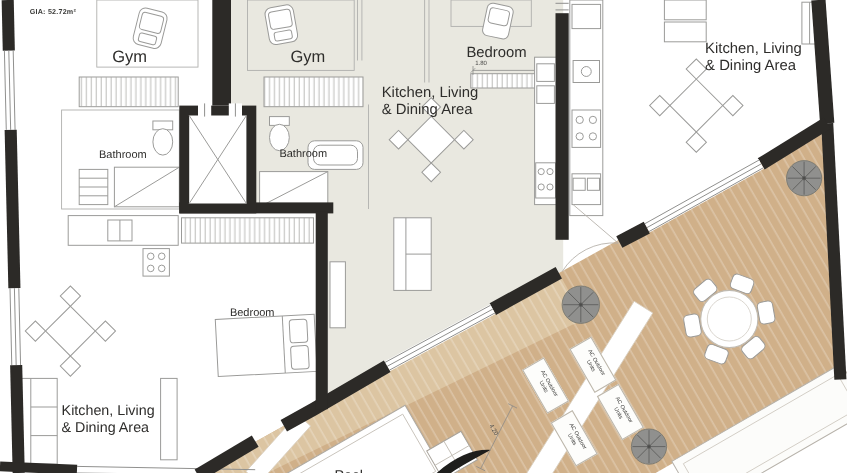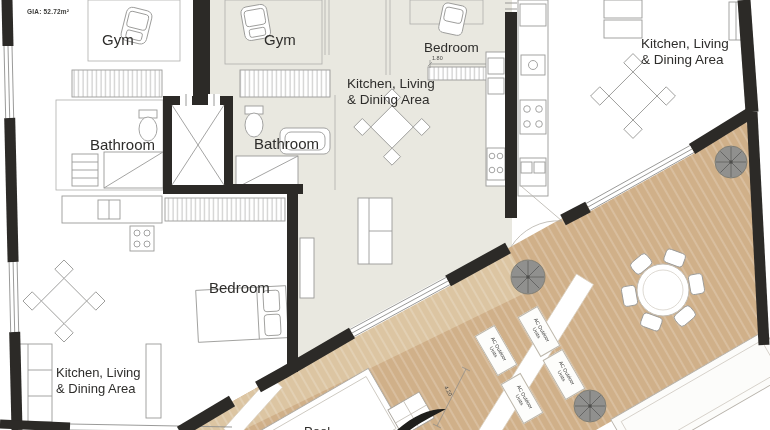--- a/index.html
+++ b/index.html
@@ -8,23 +8,23 @@
   .stage svg{position:absolute;left:0;top:0;}
   
   .wall{stroke:#2c2a27;fill:none;}
   .wfill{fill:#2c2a27;}
   .thin{stroke:#aeaeac;stroke-width:.8;fill:none;}
   .fur{stroke:#9a9a98;stroke-width:.9;fill:#fff;}
   .furn{stroke:#9a9a98;stroke-width:.9;fill:none;}
   .win{stroke:#8f8f8d;stroke-width:.9;fill:none;}
   
   .lbl{position:absolute;color:#2e2d2b;white-space:nowrap;z-index:5;}
-  .big{font-size:15px;}
+  .big{font-size:15px;margin-top:12px;}
   .mid{font-size:13.5px;line-height:16px;}
-  .sm{font-size:15px;text-align:center;}
+  .sm{font-size:10px;text-align:center;}
   .tiny{font-size:5.5px;color:#4a4a48;}
   .gia{font-size:6.5px;font-weight:bold;color:#3a3a38;letter-spacing:.2px;}
   .ac{position:absolute;width:46px;height:23px;z-index:4;background:#fdfdfb;
       border:0.5px solid #bdb7ab;transform:rotate(60deg);display:flex;flex-direction:column;
       align-items:center;justify-content:center;font-size:5px;line-height:1.15;color:#3a3a38;
       text-align:center;box-sizing:border-box;}
 </style>
 </head>
 <body>
 

